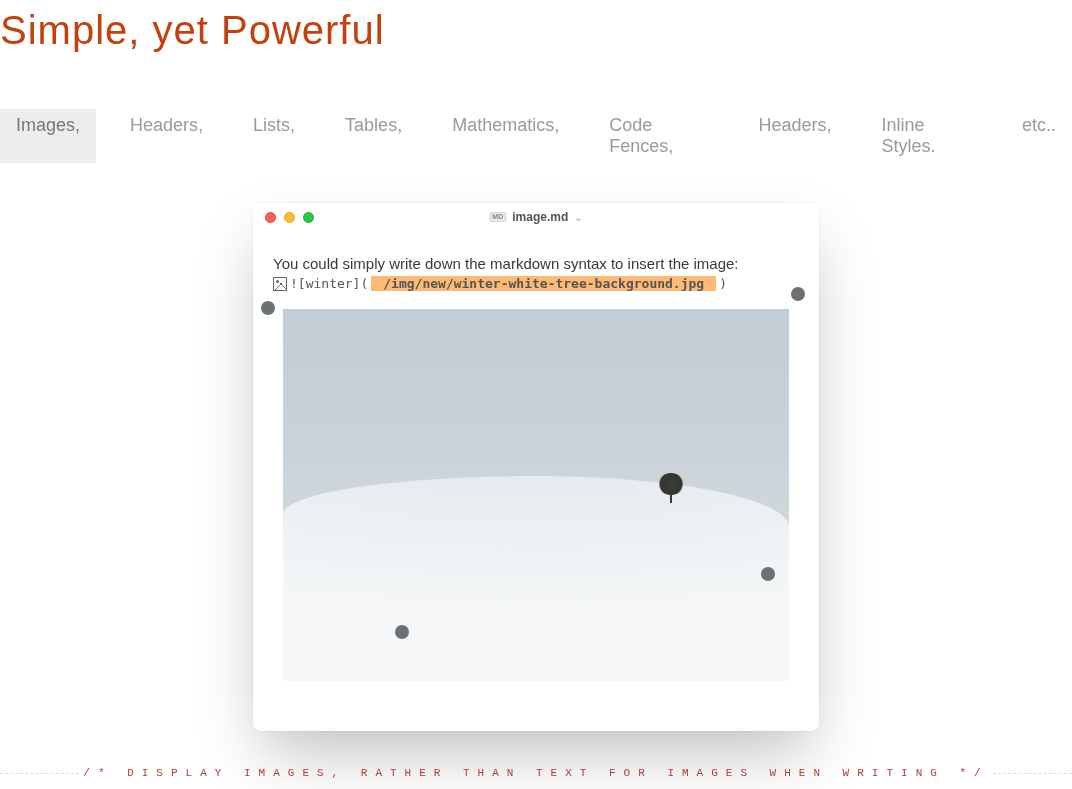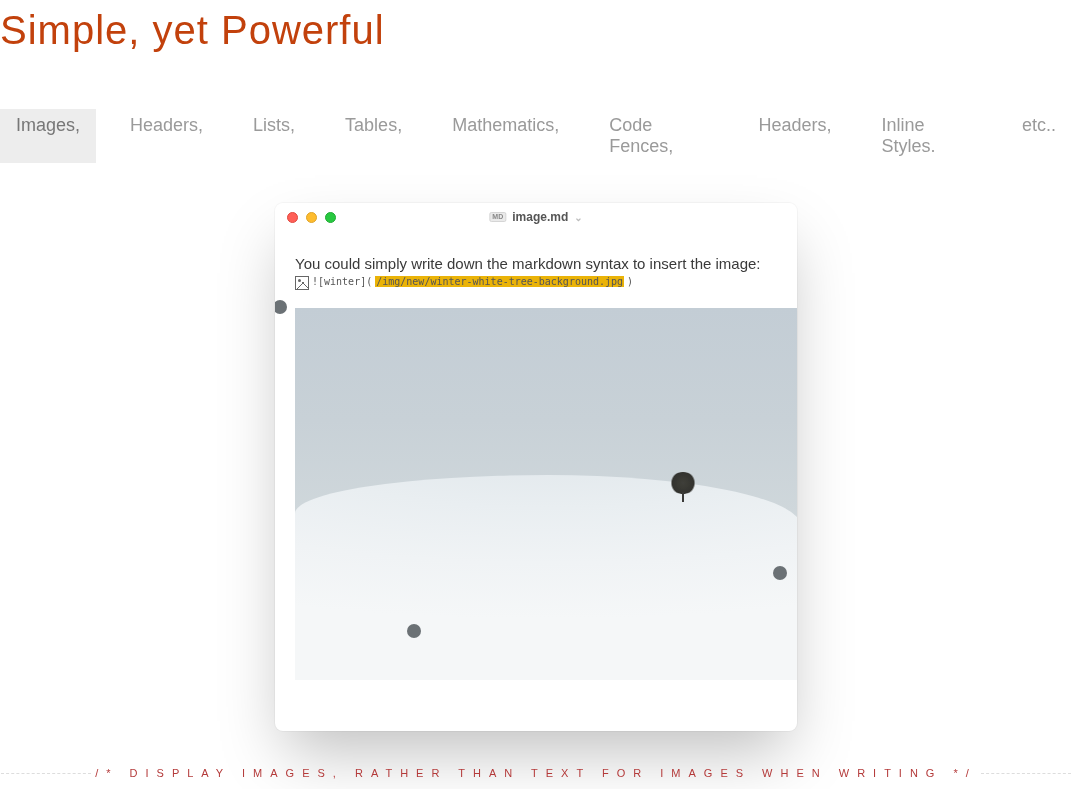--- a/index.html
+++ b/index.html
@@ -36,21 +36,21 @@
   .tab.active {
     background: #ededed;
     color: #777;
   }
   .window-wrap {
     display: flex;
     justify-content: center;
     margin-top: 40px;
   }
   .window {
-    width: 522px;
+    width: 566px;
     height: 528px;
     background: #fff;
     border-radius: 8px;
     box-shadow: 0 30px 60px -10px rgba(0,0,0,0.25), 0 0 0 1px rgba(0,0,0,0.03);
     position: relative;
     overflow: hidden;
   }
   .titlebar {
     height: 28px;
     display: flex;
@@ -91,24 +91,24 @@
   .editor {
     padding: 24px 20px 20px 20px;
   }
   .intro {
     font-size: 15px;
     color: #3a3a3a;
     margin-bottom: 4px;
   }
   .syntax-line {
     display: flex;
-    align-items: flex-start;
+    align-items: center;
     gap: 3px;
     font-family: ui-monospace, Menlo, Consolas, monospace;
-    font-size: 10px;
+    font-size: 13px;
     color: #555;
     margin-bottom: 18px;
   }
   .img-glyph {
     width: 14px; height: 14px;
     border:1px solid #666;
     position: relative;
     display: inline-block;
     background: #fff;
   }
@@ -125,22 +125,23 @@
     position:absolute;
     left:0; right:0; bottom:0;
     height:7px;
     background: linear-gradient(135deg, transparent 45%, #666 45% 55%, transparent 55%),
                 linear-gradient(45deg, transparent 45%, #666 45% 55%, transparent 55%);
     background-size: 8px 8px, 8px 8px;
     background-position: 0 0, 6px 0;
     background-repeat: no-repeat;
   }
   .path-sel {
-    background: #eab308;
-    padding: 0 1px;
+    background: #fdba74;
+    padding: 0 12px;
+    font-weight: bold;
   }
   .photo-box {
     position: relative;
     width: 506px;
     height: 372px;
     margin: 0 auto;
   }
   .photo {
     width: 100%;
     height: 100%;
@@ -195,21 +196,21 @@
   .footer-line {
     position: absolute;
     left: 0; right: 0;
     bottom: 10px;
     display: flex;
     justify-content: center;
     align-items: center;
     gap: 4px;
   }
   .footer-text {
-    font-family: Liberation Sans, sans-serif;
+    font-family: Liberation Mono, monospace;
     font-size: 11px;
     letter-spacing: 8px;
     color: #b43a3a;
     white-space: nowrap;
     text-align: center;
   }
   .footer-dash {
     height: 0;
     border-top: 1px dashed #ddd;
     flex: 1;

